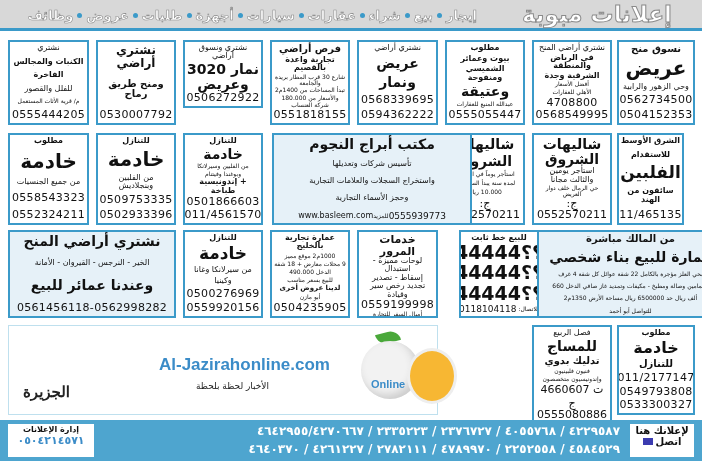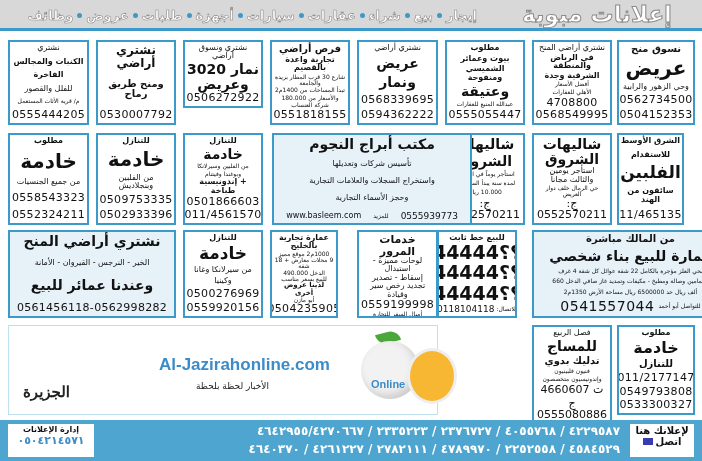--- a/index.html
+++ b/index.html
@@ -137,21 +137,21 @@
   <div class="xs">استأجر يوماً في الأسبوع</div>
   <div class="xs">لمدة سنة يبدأ السعر من</div>
   <div class="xs">10.000 ريال</div>
   <div class="ph">ج: 0552570211</div>
 </div>
 <div class="ad blue" style="left:272px;top:133px;width:200px;height:92px">
   <div class="l">مكتب أبراج النجوم</div>
   <div class="s">تأسيس شركات وتعديلها</div>
   <div class="s">واستخراج السجلات والعلامات التجارية</div>
   <div class="s">وحجز الأسماء التجارية</div>
-  <div style="display:flex;gap:12px;direction:ltr;font-size:8px;align-items:center">
+  <div style="display:flex;gap:0;direction:ltr;font-size:8px;align-items:center">
     <span>www.basleem.com</span>
     <span class="xs">للمزيد</span>
     <span style="font-size:9px">0555939773</span>
   </div>
 </div>
 <div class="ad" style="left:183px;top:133px;width:80px;height:92px">
   <div class="s" style="font-weight:bold">للتنازل</div>
   <div class="l">خادمة</div>
   <div class="xs">من الفلبين وسيرلانكا</div>
   <div class="xs">وبوغندا وفيتنام</div>
@@ -175,42 +175,41 @@
 </div>
 
 <div class="ad blue" style="left:532px;top:230px;width:197px;height:88px">
   <div class="m">من المالك مباشرة</div>
   <div class="l">عمارة للبيع بناء شخصي</div>
   <div class="xs">بحي العلز مؤجرة بالكامل 22 شقة عوائل كل شقة 4 غرف</div>
   <div class="xs">وحمامين وصالة ومطبخ - مكيفات وتمديد غاز صافي الدخل 660</div>
   <div class="xs">ألف ريال حد 6500000 ريال مساحة الأرض 1350م2</div>
   <div style="display:flex;gap:4px;align-items:center">
     <span class="xs">للتواصل أبو أحمد</span>
-    <span class="phl">0541557044</span>
-  </div>
-</div>
-<div class="ad" style="left:437px;top:230px;width:80px;height:88px">
+  </div>
+</div>
+<div class="ad" style="left:459px;top:230px;width:80px;height:88px">
   <div class="s" style="font-weight:bold">للبيع خط ثابت</div>
   <div class="q">44444؟؟</div>
   <div class="q">44444؟؟</div>
   <div class="q">44444؟؟</div>
   <div style="display:flex;gap:2px;align-items:center">
     <span class="xs">للاتصال:</span>
     <span style="font-size:9px">0118104118</span>
   </div>
 </div>
 <div class="ad" style="left:357px;top:230px;width:81px;height:88px">
   <div class="m" style="font-size:11px">خدمات المرور</div>
   <div class="s">لوحات مميزة - استبدال</div>
   <div class="s">إسقاط - تصدير</div>
   <div class="s">تجديد رخص سير وقيادة</div>
   <div class="ph">0559199998</div>
   <div class="xs">أميال السفر للتجارة</div>
 </div>
-<div class="ad" style="left:270px;top:230px;width:68px;height:88px">
+<div class="ad" style="left:270px;top:230px;width:80px;height:88px">
   <div class="s" style="font-weight:bold">عمارة تجارية بالخليج</div>
   <div class="xs">1000م2 موقع مميز</div>
   <div class="xs">9 محلات معارض + 18 شقة</div>
   <div class="xs">الدخل 490.000</div>
   <div class="xs">للبيع بسعر مناسب</div>
   <div class="xs" style="font-weight:bold;font-size:7px">لدينا عروض أخرى</div>
   <div class="xs">أبو مازن</div>
   <div class="ph">0504235905</div>
 </div>
 <div class="ad" style="left:183px;top:230px;width:80px;height:88px">

